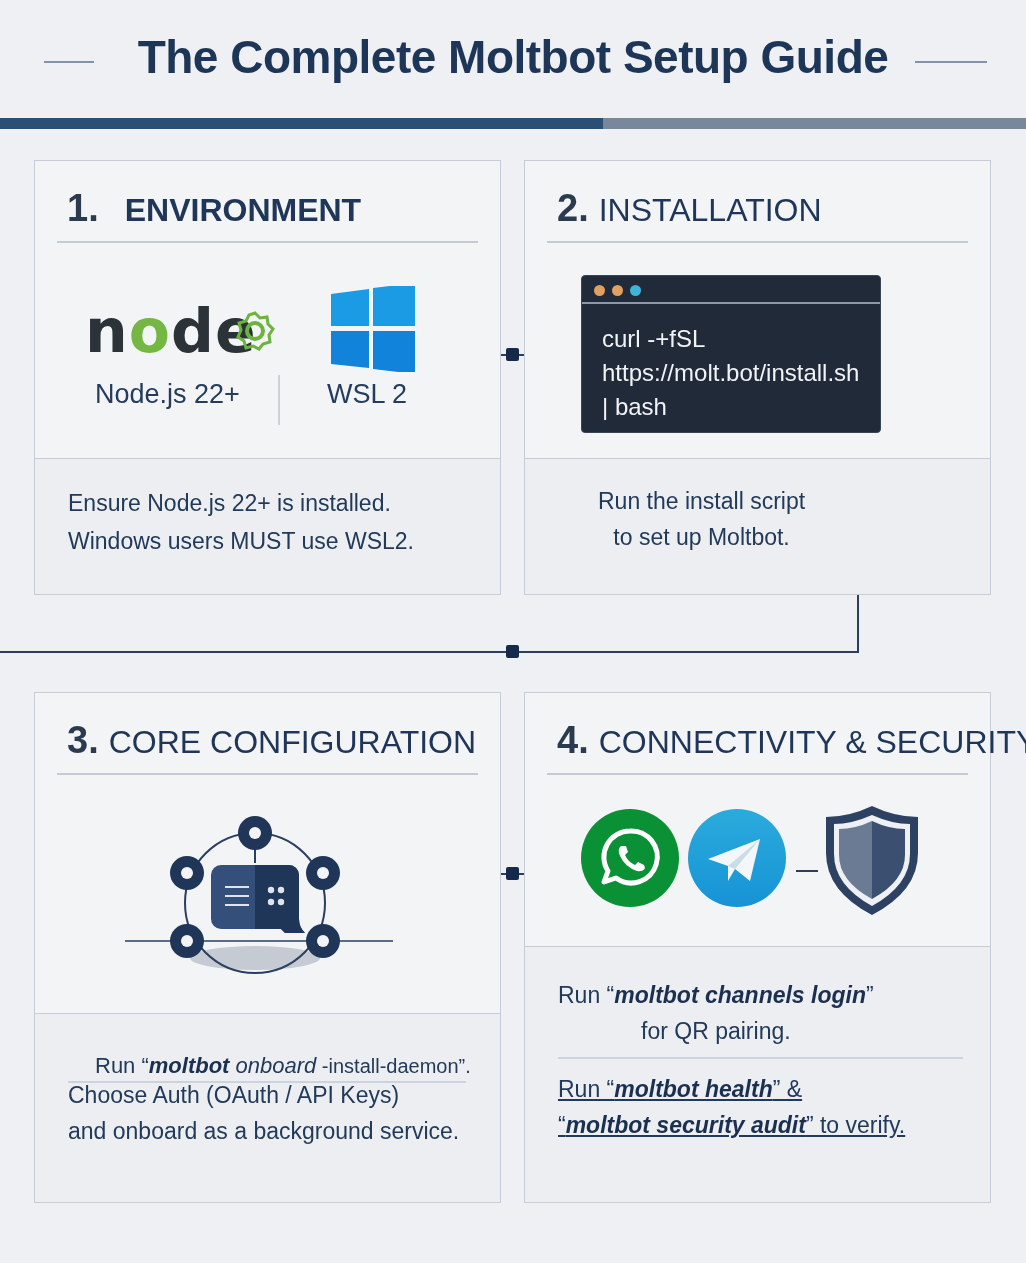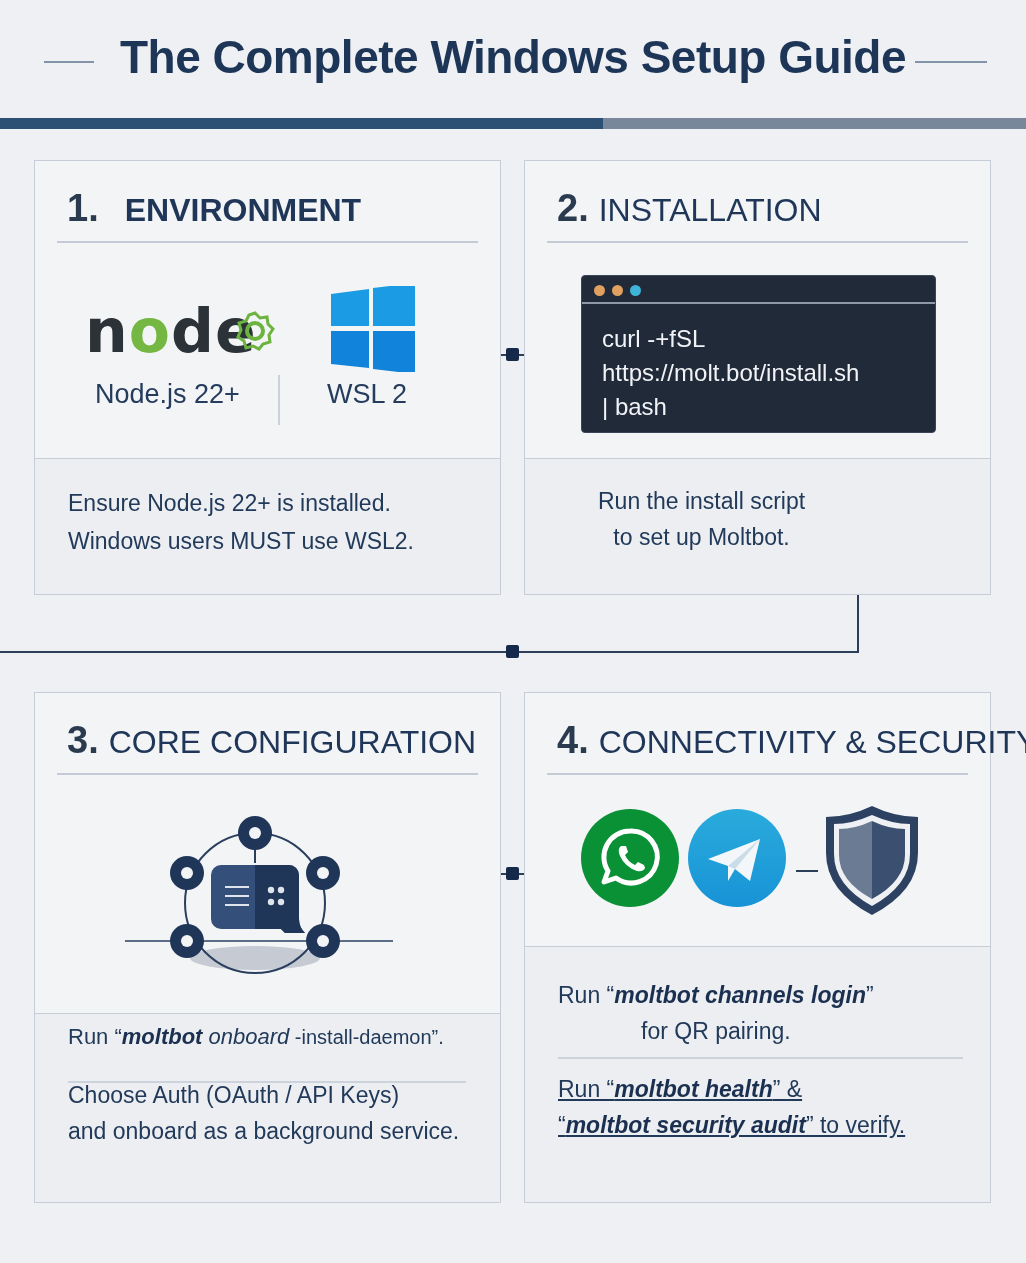--- a/index.html
+++ b/index.html
@@ -44,33 +44,33 @@
   .connector { position: absolute; background: #2c3e58; }
   .node-sq { position: absolute; width: 13px; height: 13px; background: #152a4a; border-radius: 2px; }
 
   
   .node-logo { position: absolute; left: 50px; top: 135px; font-family: "DejaVu Sans", sans-serif; font-weight: bold; font-size: 60px; color: #2b3238; letter-spacing: 1px; }
   .node-logo .o { color: #74b743; }
   .env-label { position: absolute; top: 218px; font-family: "Liberation Sans", sans-serif; font-size: 27px; color: #253c5d; }
   .env-divider { position: absolute; left: 243px; top: 214px; width: 1.5px; height: 50px; background: #cbd1da; }
 
   .terminal {
-    position: absolute; left: 56px; top: 114px; width: 355px; height: 158px;
+    position: absolute; left: 56px; top: 114px; width: 300px; height: 158px;
     background: #212a38; border-radius: 4px; border: 1px solid #3a4556;
   }
   .terminal .bar { height: 28px; border-bottom: 2px solid #8e98a6; position: relative; }
   .terminal .dot { position: absolute; top: 9px; width: 11px; height: 11px; border-radius: 50%; }
   .terminal .code { padding: 18px 20px 0 20px; font-family: "Liberation Sans", sans-serif; font-size: 24px; line-height: 34px; color: #f1f3f6; white-space: pre; }
 </style>
 </head>
 <body>
 
 <div class="title-wrap">
   <div class="title-rule left"></div>
-  <div class="title">The Complete Windows Setup Guide</div>
+  <div class="title">The Complete Moltbot Setup Guide</div>
   <div class="title-rule right"></div>
 </div>
 <div class="progress-bar">
   <div class="fill"></div>
   <div class="rest"></div>
 </div>
 
 <div class="connector" style="left:425px;top:354px;width:142px;height:1.5px;"></div>
 <div class="node-sq" style="left:506px;top:348px;"></div>
 <div class="connector" style="left:857px;top:594px;width:1.5px;height:58px;"></div>
@@ -162,21 +162,21 @@
     <g fill="#f3f4f6">
       <circle cx="130" cy="25" r="6"></circle>
         <circle cx="62" cy="65" r="6"></circle>
         <circle cx="198" cy="65" r="6"></circle>
       <circle cx="62" cy="133" r="6"></circle>
         <circle cx="198" cy="133" r="6"></circle>
     </g>
   </svg>
 
   <div class="bottom" style="height:189px;"></div>
-  <div class="desc" style="top:326px;line-height:36px;">
+  <div class="desc" style="top:355px;line-height:36px;margin-left:27px;">
     <div style="font-size:22px;white-space:nowrap;">
       <span>Run “</span><b>moltbot</b><i> onboard</i><span style="font-size:20px;"> -install-daemon”.</span>
     </div>
   </div>
   <div class="desc-sep" style="left:33px;top:388px;width:398px;"></div>
   <div class="desc" style="top:384px;line-height:36px;">
     <div>Choose Auth (OAuth / API Keys)</div>
     <div>and onboard as a background service.</div>
   </div>
 </div>

